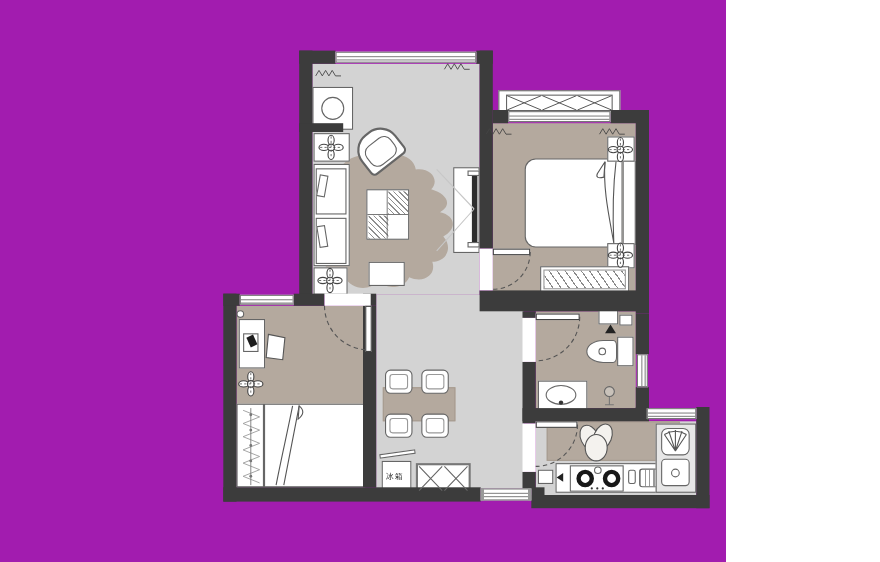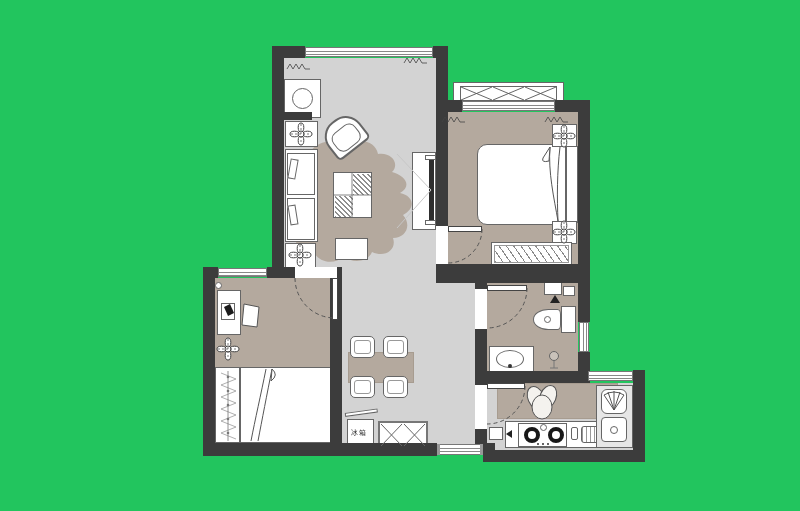--- a/index.html
+++ b/index.html
@@ -1,16 +1,16 @@
 <!DOCTYPE html>
 <html style="--wall: #3c3c3c; --floor-light: #d3d3d3; --floor-taupe: #b4a99e; --line: #666666; --fill-white: #ffffff; --tv-screen: #2e2e2e;"><head>
 <meta charset="utf-8">
 <style>
   html,body{margin:0;padding:0;background:#fff;font-family:"DejaVu Sans",sans-serif}
-  #plan{position:relative;width:800px;height:511px;background:#22c55e;overflow:hidden}
+  #plan{position:relative;width:660px;height:511px;background:#a21caf;overflow:hidden}
   .a{position:absolute}
   .wall{position:absolute;background:var(--wall,#3c3c3c)}
   .fl{position:absolute;background:var(--floor-light,#d3d3d3)}
   .ft{position:absolute;background:var(--floor-taupe,#b4a99e)}
   .f{position:absolute;background:var(--fill-white,#fff);border:1px solid var(--line,#666);box-sizing:border-box}
   .nb{border:none}
   .circ{border-radius:50%}
   .win{position:absolute;background:#fff;border:1px solid #777;box-sizing:border-box;background-repeat:no-repeat}
   .winh{background-image:linear-gradient(#888,#888),linear-gradient(#888,#888);background-size:100% 1px,100% 1px;background-position:0 3px,0 6px}
   .winv{background-image:linear-gradient(#888,#888),linear-gradient(#888,#888);background-size:1px 100%,1px 100%;background-position:3px 0,6px 0}

